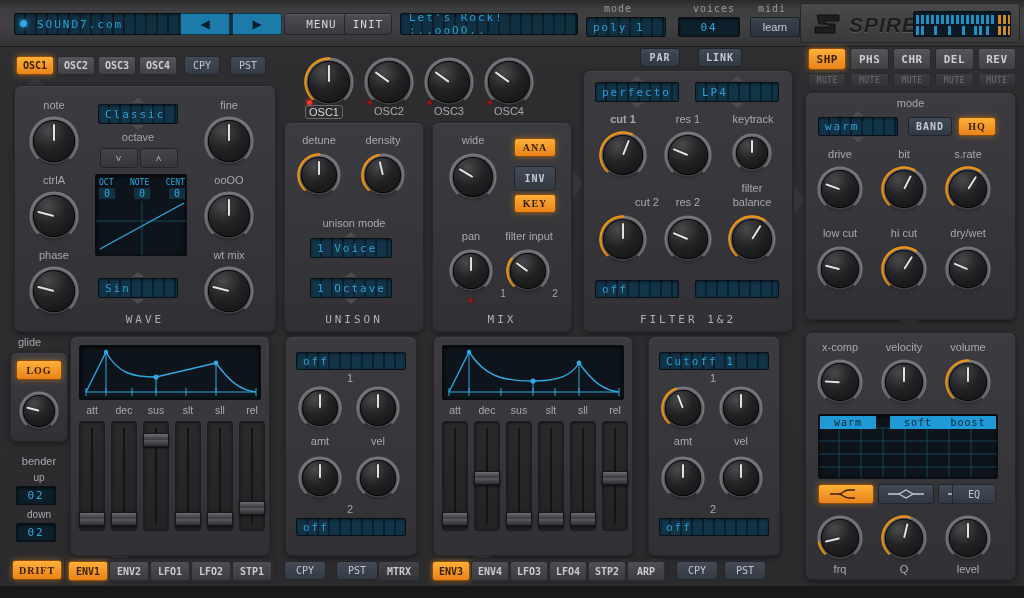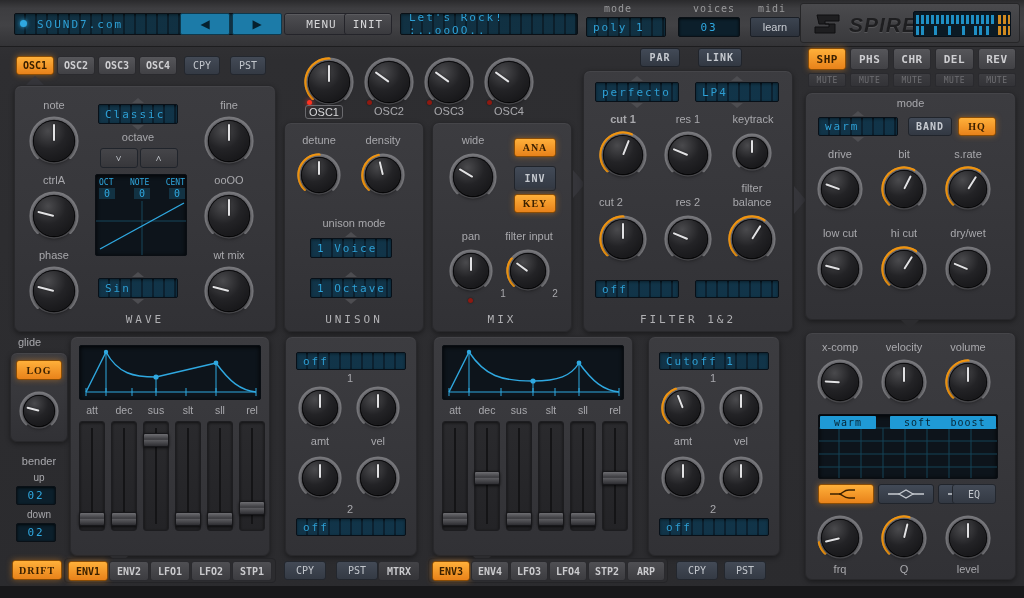--- a/index.html
+++ b/index.html
@@ -314,21 +314,21 @@
     <div class="lcd lcd-seg" id="preset-lcd">
       <span>Let's Rock! :..ooOO..</span>
     </div>
 
     <div class="tiny-label" id="mode-label">mode</div>
     <div class="lcd lcd-seg" id="mode-lcd">
       <span>poly 1</span>
     </div>
     <div class="tiny-label" id="voices-label">voices</div>
     <div class="lcd" id="voices-lcd">
-      <span>03</span>
+      <span>04</span>
     </div>
     <div class="tiny-label" id="midi-label">midi</div>
     <div id="midi-learn">
       <span>learn</span>
     </div>
 
     <div id="logo-panel">
       <svg id="logo-mark" viewBox="0 0 30 22">
         <path d="M4 2 L26 2 L26 8 L12 8 L12 11 L22 11 L22 20 L2 20 L2 14 L16 14 L16 11 L6 11 Z" fill="#1e1e20" stroke="#0f0f11" stroke-width="1"></path>
       </svg>
@@ -717,21 +717,21 @@
   <div class="knob" id="k-cut2" style="left:598px;top:214px;width:50px;height:50px;">
       <svg width="50" height="50" viewBox="0 0 50 50" style="position:absolute;left:0;top:0">
         <path d="M 9.44 40.56 A 22 22 0 1 1 40.56 40.56" fill="none" stroke="#8e8e92" stroke-width="3.2" stroke-linecap="round" opacity="0.75"></path>
         <path d="M 9.44 40.56 A 22 22 0 0 1 25.00 3.00" fill="none" stroke="#f0940f" stroke-width="3.4" stroke-linecap="round"></path>
         <circle cx="25" cy="25" r="21.5" fill="#6b6b70"></circle>
         <circle cx="25" cy="25" r="20.2" fill="#2a2a2d"></circle>
       </svg>
       <div class="cap" style="left:6px;top:6px;width:38px;height:38px;"></div>
       <div class="ptr" style="left:24px;top:8.850000000000001px;height:16.15px;transform:rotate(0deg);"></div>
     </div>
-  <div class="knob-label" style="left:584px;top:196px;width:54px;">cut 2</div>
+  <div class="knob-label" style="left:620px;top:196px;width:54px;">cut 2</div>
   <div class="knob" id="k-res2" style="left:663px;top:214px;width:50px;height:50px;">
       <svg width="50" height="50" viewBox="0 0 50 50" style="position:absolute;left:0;top:0">
         <path d="M 9.44 40.56 A 22 22 0 1 1 40.56 40.56" fill="none" stroke="#8e8e92" stroke-width="3.2" stroke-linecap="round" opacity="0.75"></path>
         <circle cx="25" cy="25" r="21.5" fill="#6b6b70"></circle>
         <circle cx="25" cy="25" r="20.2" fill="#2a2a2d"></circle>
       </svg>
       <div class="cap" style="left:6px;top:6px;width:38px;height:38px;"></div>
       <div class="ptr" style="left:24px;top:8.850000000000001px;height:16.15px;transform:rotate(-67.5deg);"></div>
     </div>
   <div class="knob-label" style="left:661px;top:196px;width:54px;">res 2</div>

